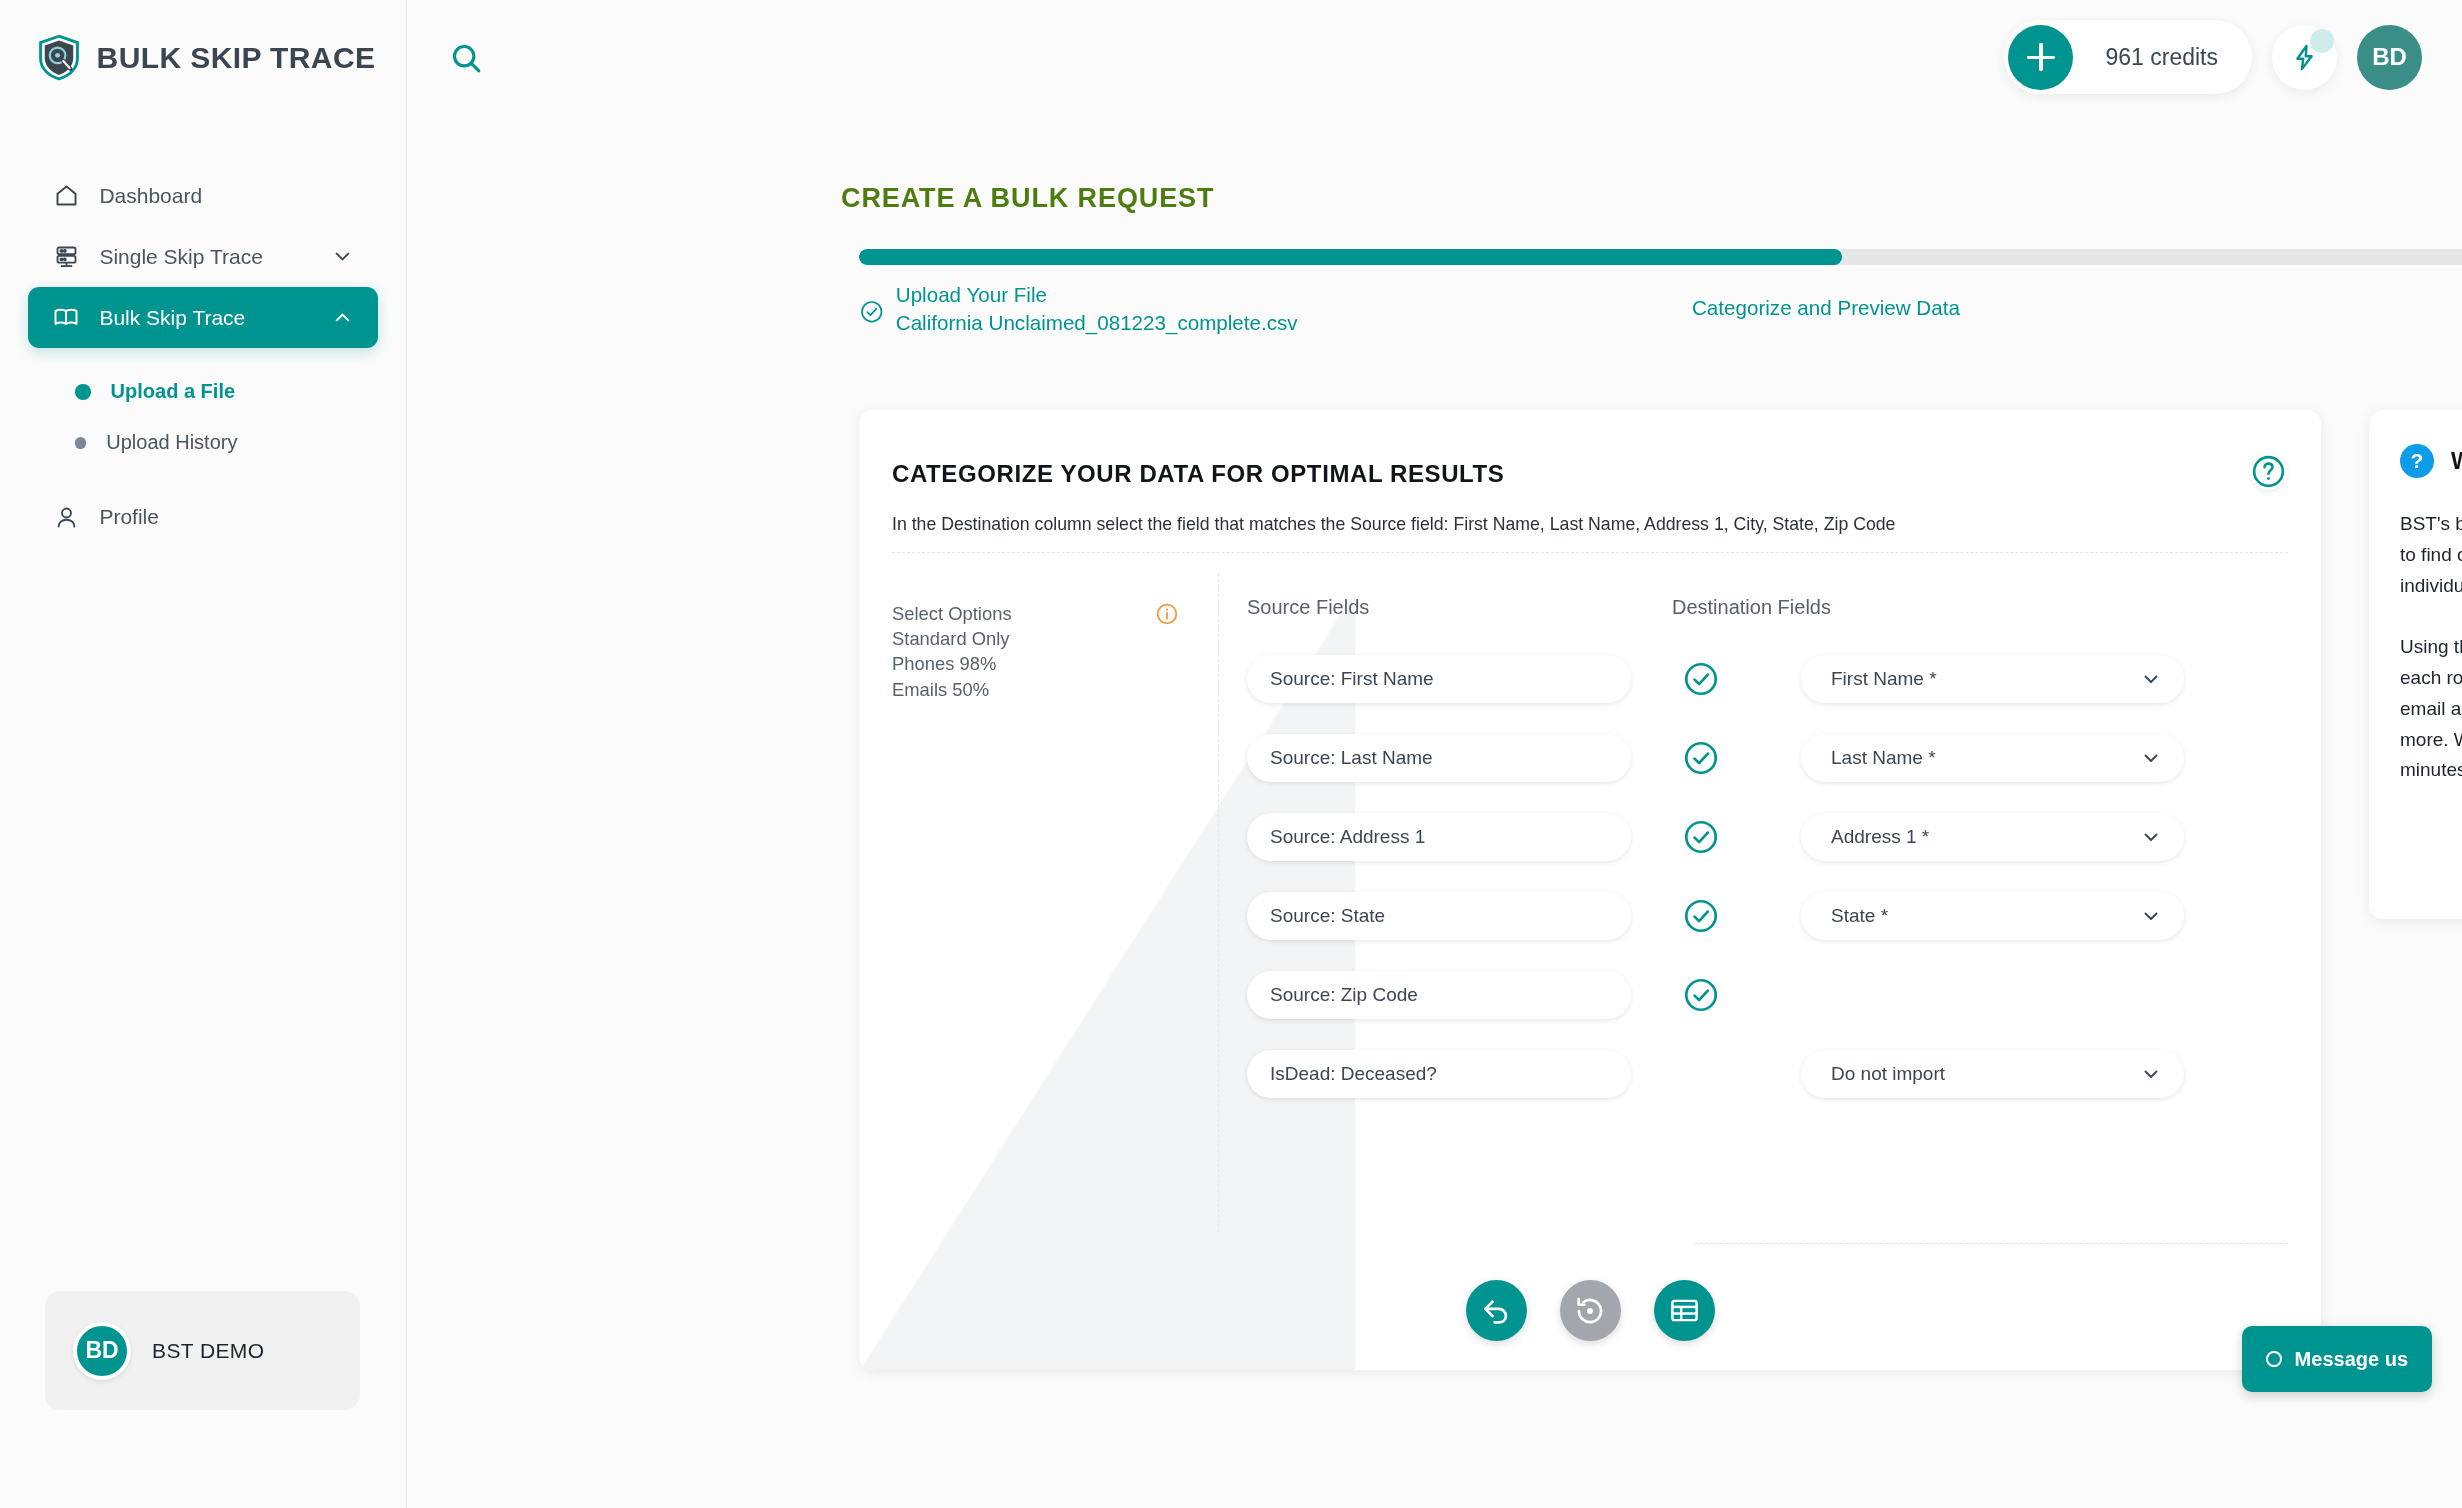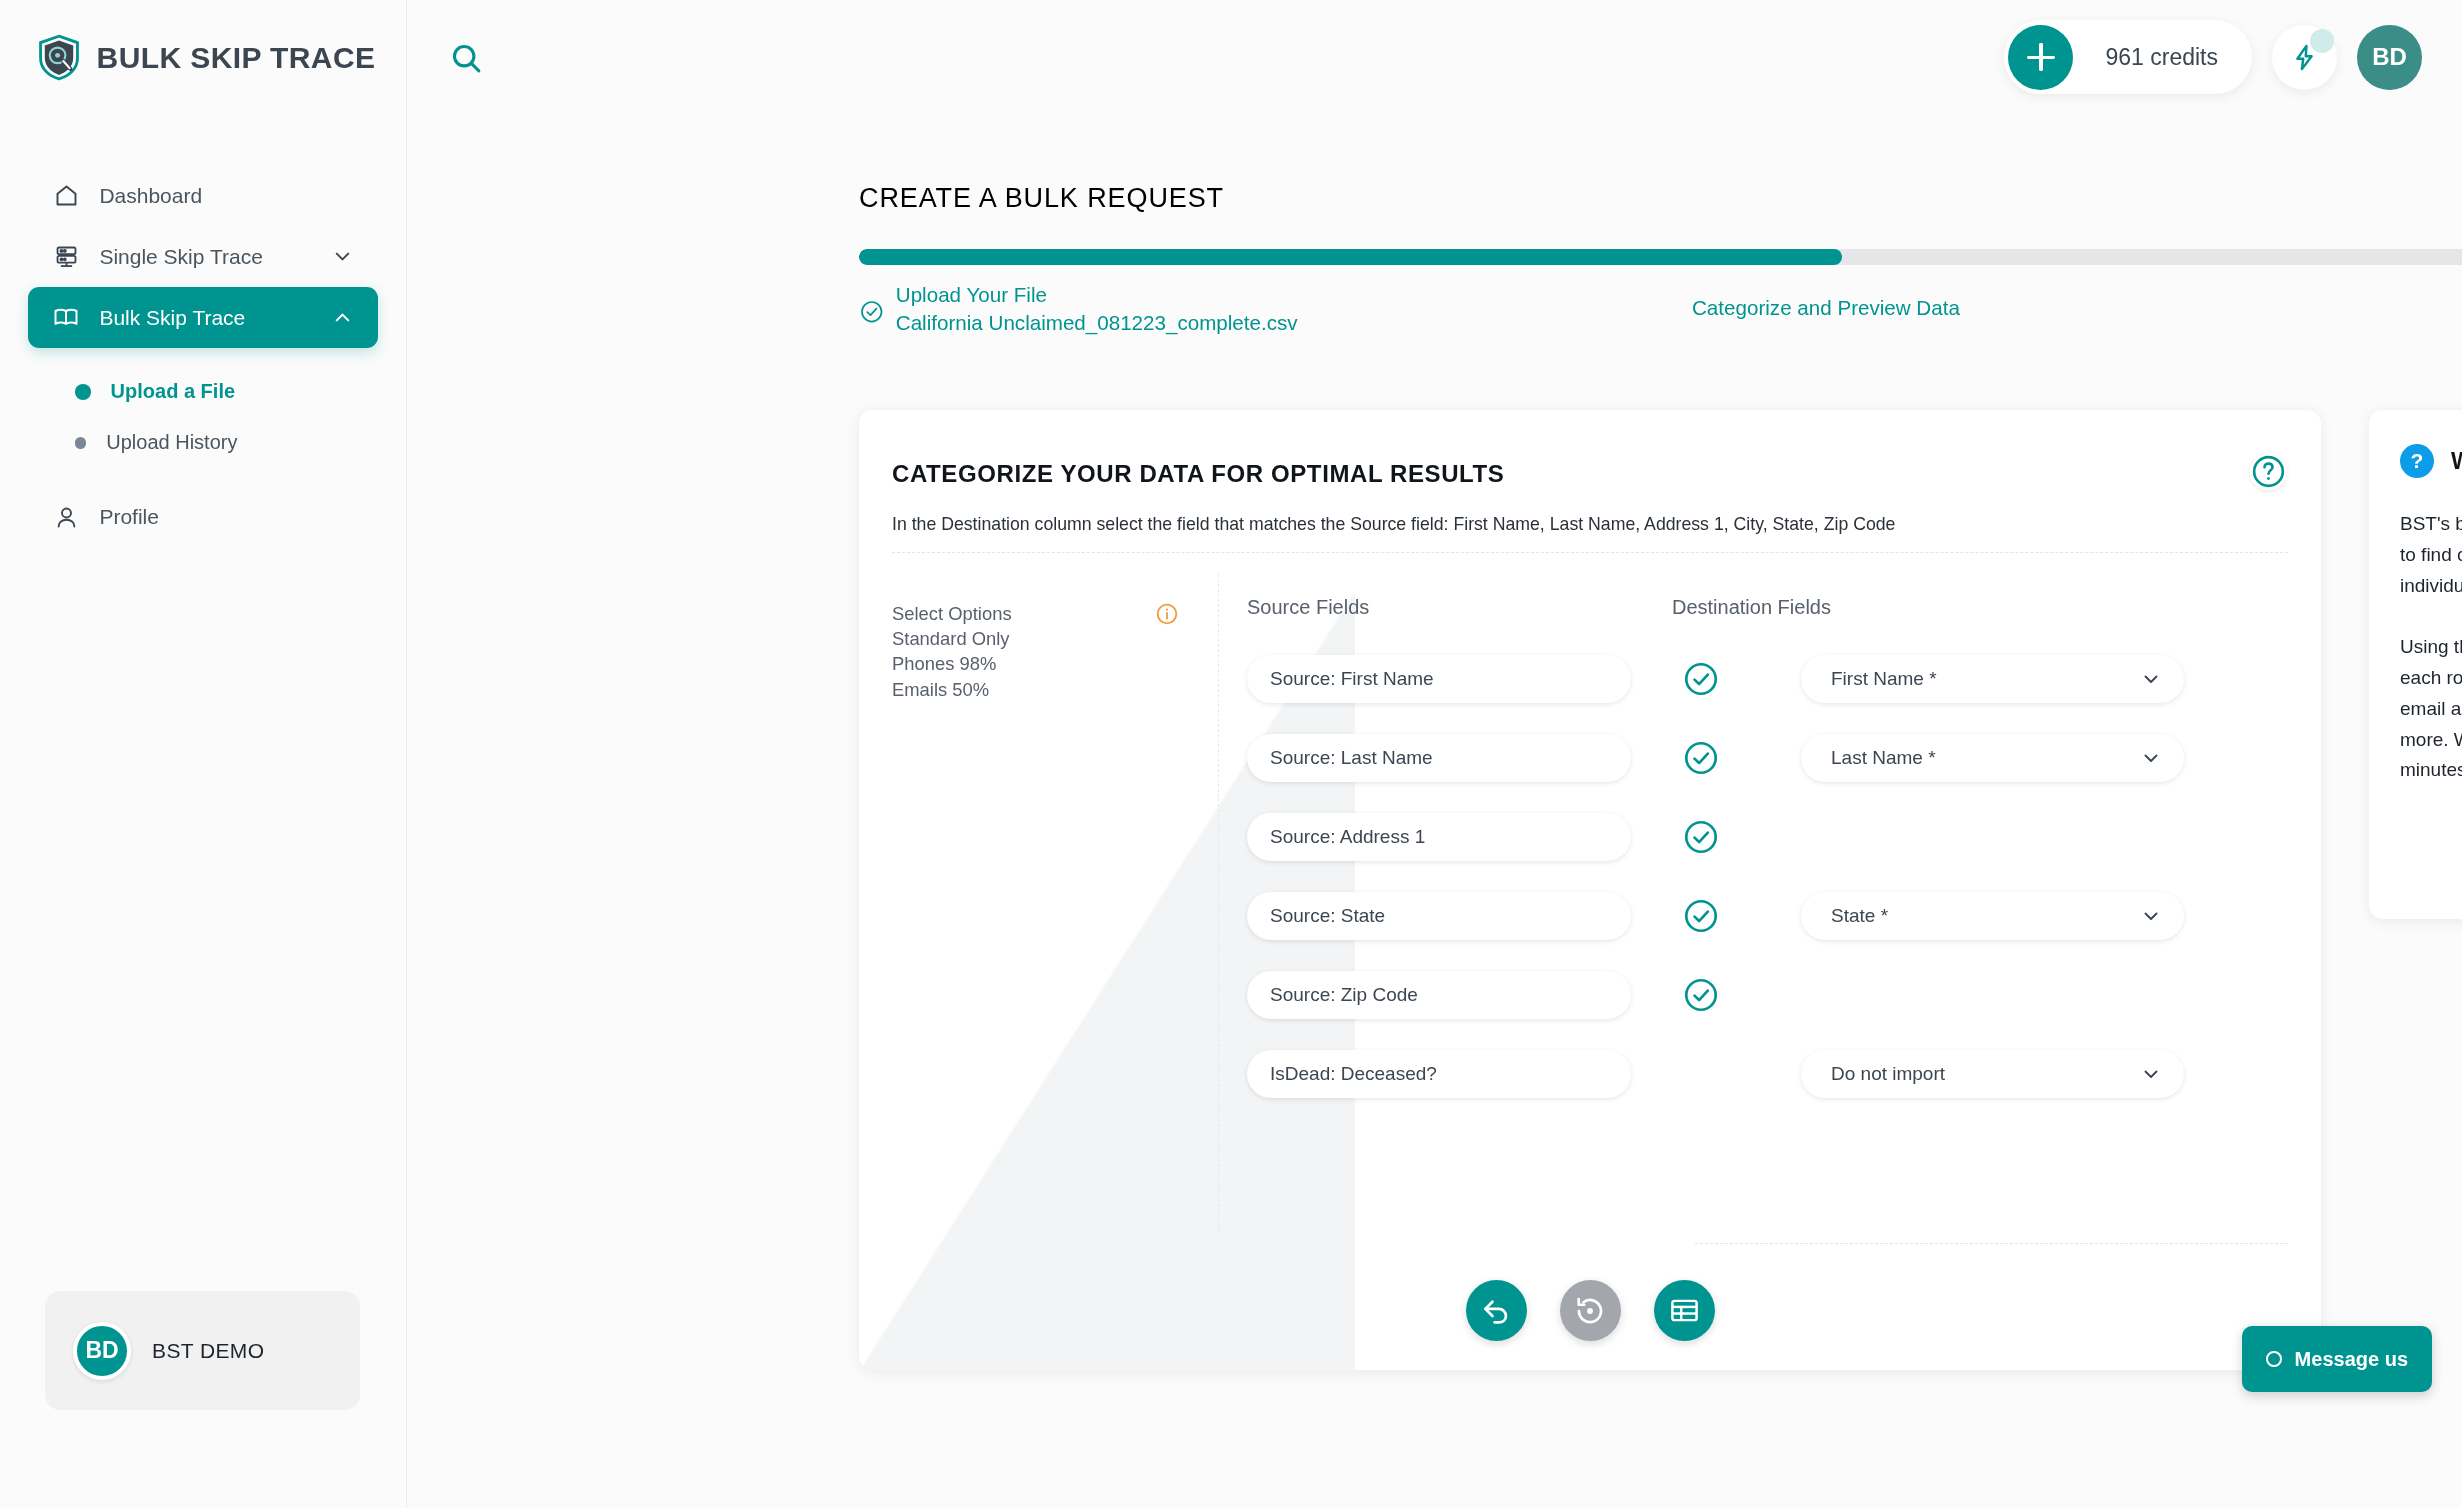--- a/index.html
+++ b/index.html
@@ -85,22 +85,22 @@
     display: flex; align-items: center; justify-content: center; position: relative;
   }
   .bolt-badge { position: absolute; right: 2.8px; top: 4.3px; width: 24px; height: 24px; border-radius: 50%; background: #cfeceb; }
   .avatar-top {
     width: 65px; height: 65px; border-radius: 50%; background: #3a8e87;
     color: #fff; font-size: 24px; font-weight: 600;
     display: flex; align-items: center; justify-content: center;
   }
 
   .page-title {
-    position: absolute; left: 452px; top: 183px;
-    font-size: 27px; font-weight: 400; letter-spacing: 0.9px; color: #000000;
+    position: absolute; left: 434px; top: 183px;
+    font-size: 27px; font-weight: 700; letter-spacing: 0.9px; color: #4d7c0f;
   }
 
   
   .stepper { position: absolute; left: 452px; top: 249px; width: 1965px; }
   .pbar { height: 15.6px; border-radius: 7.8px; background: #e4e6e8; overflow: hidden; }
   .pbar-fill { height: 100%; background: #009490; border-radius: 7.8px; width: 50.4%; }
   .steps { position: relative; margin-top: 18.4px; height: 64px; }
   .step { position: absolute; top: 0; }
   .step-1 { left: 0; display: flex; align-items: flex-start; gap: 11.3px; }
   .step-check { width: 25.5px; height: 25.5px; margin-top: 15.6px; flex: 0 0 25.5px; }
@@ -417,20 +417,28 @@
             </div>
 
             <div class="row">
               <span class="field-src">Source: Address 1</span>
               <span class="check-ok">
                 <svg width="38" height="38" viewBox="0 0 24 24" fill="none" stroke="#009490" stroke-width="1.7" stroke-linecap="round" stroke-linejoin="round">
                   <circle cx="12" cy="12" r="9.3"></circle>
                     <polyline points="7.9 12.4 10.8 15.2 16.3 9.2"></polyline>
                 </svg>
               </span>
+              <span class="field-dst">
+                <span>Address 1 *</span>
+                <span class="chev-dn">
+                  <svg width="24" height="24" viewBox="0 0 24 24" fill="none" stroke="#3c4651" stroke-width="1.9" stroke-linecap="round" stroke-linejoin="round">
+                      <polyline points="6.5 9.5 12 15 17.5 9.5"></polyline>
+                    </svg>
+                </span>
+              </span>
             </div>
 
 
             <div class="row">
               <span class="field-src">Source: State</span>
               <span class="check-ok">
                 <svg width="38" height="38" viewBox="0 0 24 24" fill="none" stroke="#009490" stroke-width="1.7" stroke-linecap="round" stroke-linejoin="round">
                   <circle cx="12" cy="12" r="9.3"></circle>
                     <polyline points="7.9 12.4 10.8 15.2 16.3 9.2"></polyline>
                 </svg>

